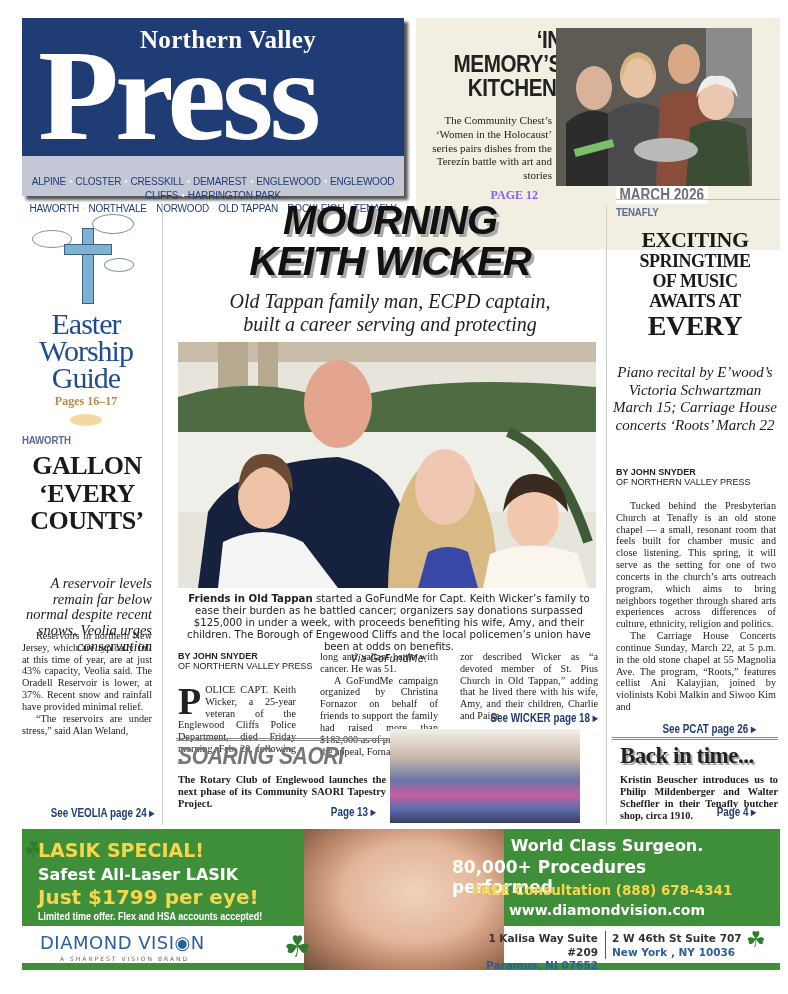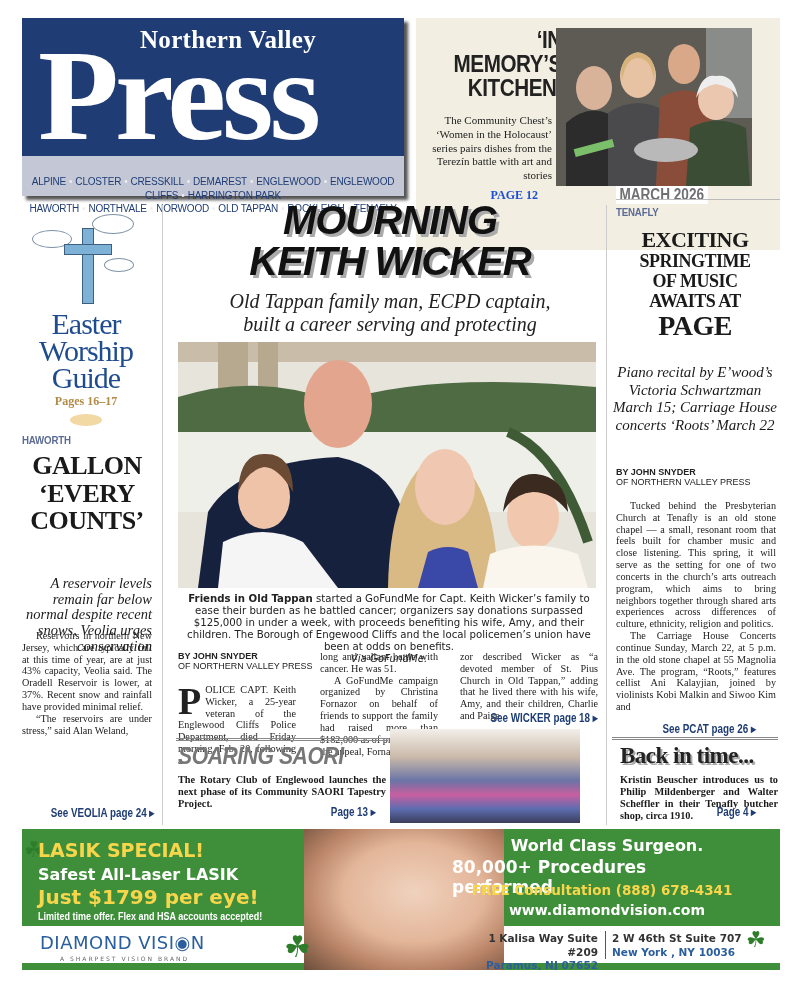--- a/index.html
+++ b/index.html
@@ -11,21 +11,21 @@
 #mast{left:22px;top:18px;width:382px;height:178px;background:#1f3d74;box-shadow:4px 4px 3px #555}
 #mast .nv{position:absolute;left:118px;top:8px;color:#fff;font:bold 25px "Liberation Serif",serif;letter-spacing:.3px}
 #mast .press{position:absolute;left:16px;top:12px;color:#fff;font:bold 130px/1 "Liberation Serif",serif;letter-spacing:-4px;transform:scaleX(1.02);transform-origin:left}
 #mast .towns{position:absolute;left:0;bottom:0;width:100%;height:40px;background:#c3c7d6;color:#1f3d74;font:10px/1.35 "Liberation Sans",sans-serif;text-align:center;padding-top:19px;letter-spacing:-.2px}
 #mast .towns span.dot{color:#eee;margin:0 3px}
 
 
 #promo{left:416px;top:18px;width:364px;height:232px;background:#f2eee1}
 #promo .hd{position:absolute;right:218px;top:10px;text-align:right;font:bold 24px/1 "Liberation Sans",sans-serif;color:#222;letter-spacing:-.5px;transform:scaleX(.86);transform-origin:right}
 #promo .dek{position:absolute;left:4px;width:132px;top:96px;text-align:right;font:11px/1.25 "Liberation Serif",serif;color:#222}
-#promo .pg{position:absolute;right:242px;top:170px;font:bold 12px "Liberation Serif",serif;color:#1d4ed8}
+#promo .pg{position:absolute;right:242px;top:170px;font:bold 12px "Liberation Serif",serif;color:#8b5cf6}
 #promo .photo{position:absolute;left:140px;top:10px;width:196px;height:158px;background:linear-gradient(180deg,#6f6a61 0%,#4b4943 40%,#5b5550 100%);overflow:hidden}
 #promo .date{position:absolute;left:200px;top:168px;font:bold 16px "Liberation Sans",sans-serif;color:#6f6f74;background:#fff;padding:0 4px;transform:scaleX(.85);transform-origin:left}
 
 
 #easter{left:22px;top:210px;width:128px;height:222px}
 #easter .cross-v{position:absolute;left:60px;top:18px;width:12px;height:76px;background:#7eb1d6;border:1px solid #3e5f80}
 #easter .cross-h{position:absolute;left:42px;top:34px;width:48px;height:11px;background:#7eb1d6;border:1px solid #3e5f80}
 #easter .cloud{position:absolute;border:1px solid #7f93a8;border-radius:50%;background:#fff}
 #easter .t{position:absolute;left:0;width:128px;text-align:center;color:#1f4c8f;font:30px/0.92 "Liberation Serif",serif;letter-spacing:-1px}
 #easter .pg{position:absolute;top:184px;width:128px;text-align:center;font:bold 12px "Liberation Serif",serif;color:#b18b47}
@@ -227,21 +227,21 @@
 <div id="saori-see" class="abs seelink">Page 13 ▸</div>
 <div id="saori-photo" class="abs"></div>
 
 <div id="date-rule" class="abs"></div>
 <div id="pcat-kicker" class="abs kicker">TENAFLY</div>
 <div id="pcat-h" class="abs">
   <div>EXCITING</div>
   <div class="sm">SPRINGTIME</div>
   <div class="sm">OF MUSIC</div>
   <div class="sm">AWAITS AT</div>
-  <div class="big">PAGE</div>
+  <div class="big">EVERY</div>
 </div>
 <div id="pcat-dek" class="abs">Piano recital by E’wood’s Victoria Schwartzman March 15; Carriage House concerts ‘Roots’ March 22</div>
 <div id="pcat-by" class="abs">
   <div class="byline">BY JOHN SNYDER</div>
   <div class="byline2">OF NORTHERN VALLEY PRESS</div>
 </div>
 <div id="pcat-body" class="abs body">
   <p>Tucked behind the Presbyterian Church at Tenafly is an old stone chapel — a small, resonant room that feels built for chamber music and close listening. This spring, it will serve as the setting for one of two concerts in the church’s arts outreach program, which aims to bring neighbors together through shared arts experiences across differences of culture, ethnicity, religion and politics.</p>
   <p>The Carriage House Concerts continue Sunday, March 22, at 5 p.m. in the old stone chapel at 55 Magnolia Ave. The program, “Roots,” features cellist Ani Kalayjian, joined by violinists Kobi Malkin and Siwoo Kim and</p>
 </div>

